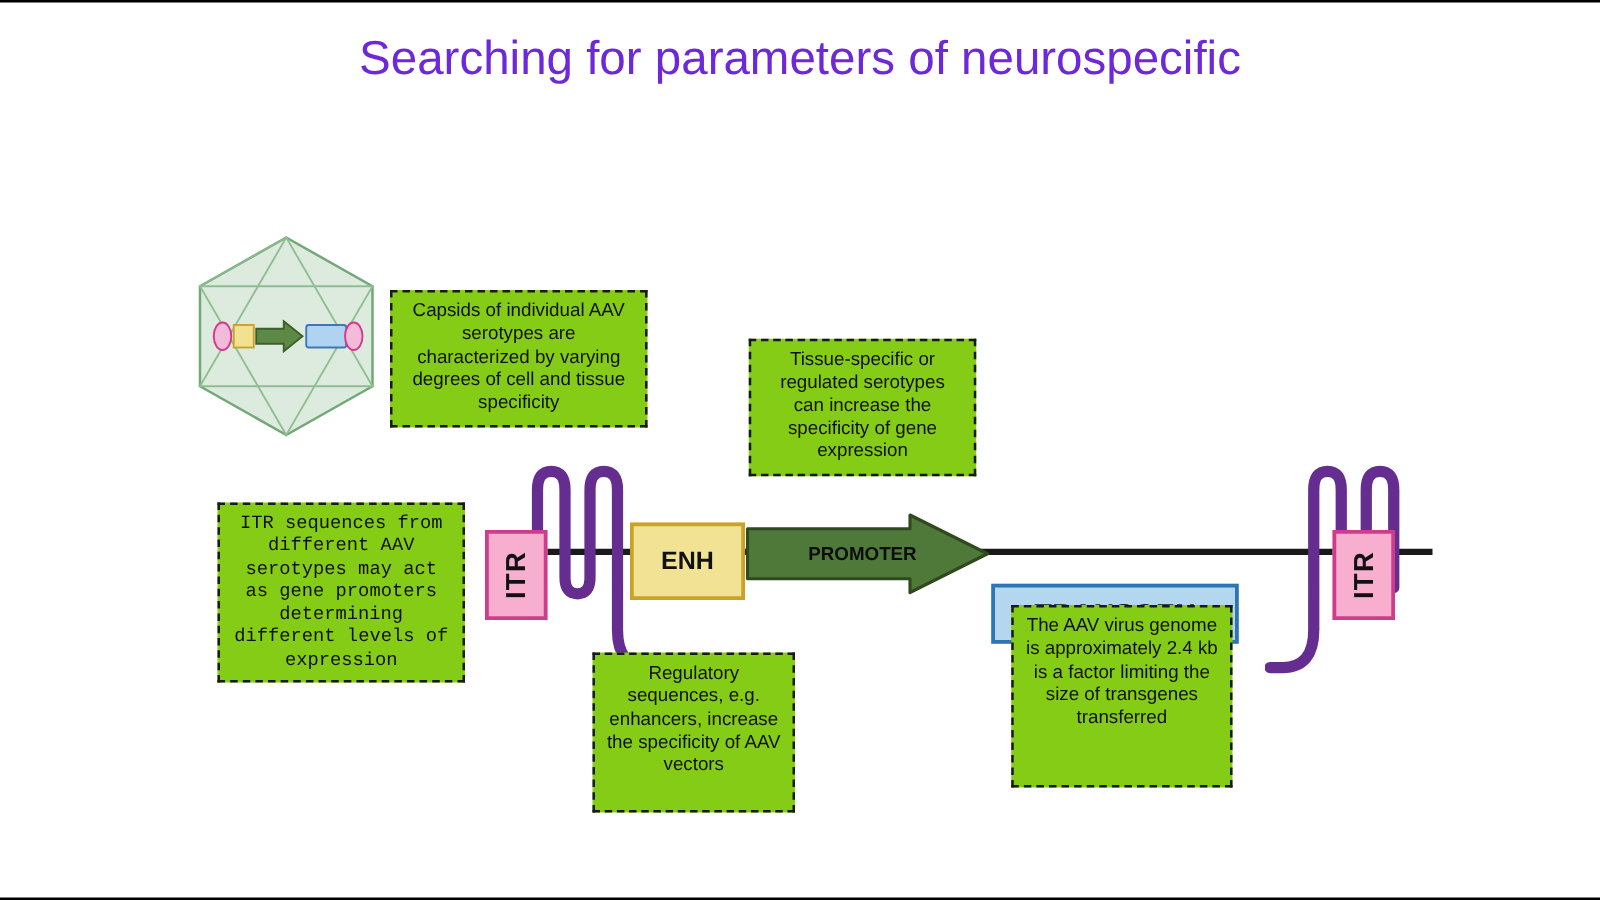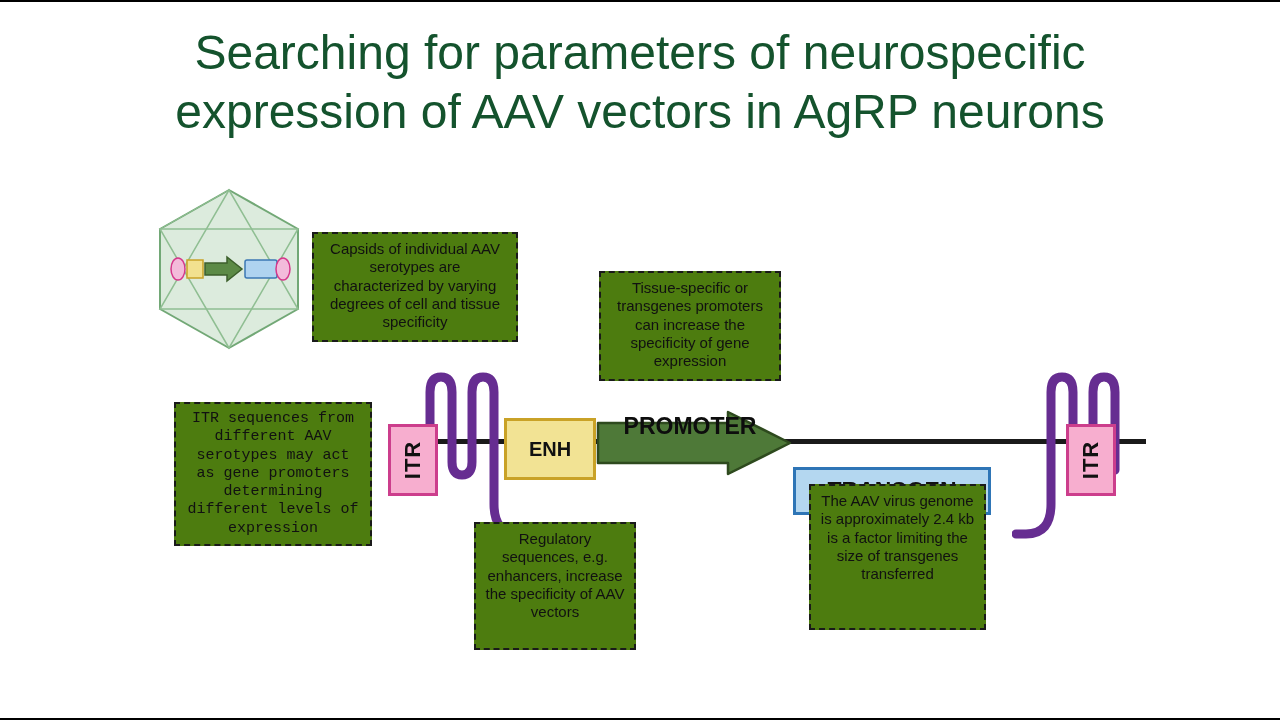--- a/index.html
+++ b/index.html
@@ -6,26 +6,26 @@
   body{
     width:1280px;height:720px;position:relative;overflow:hidden;
     background:#ffffff;font-family:"Liberation Sans",sans-serif;color:#111;
   }
   .edge{position:absolute;left:0;width:1280px;height:2px;background:#000;z-index:10;}
   .edge-top{top:0;}
   .edge-bottom{bottom:0;}
 
   .title{
     position:absolute;top:24px;left:60px;width:1160px;
-    text-align:center;font-size:48px;line-height:1.22;color:#14532d;
+    text-align:center;font-size:38px;line-height:1.22;color:#6d28d9;
     font-family:"Liberation Sans",sans-serif;font-weight:400;z-index:2;
   }
 
   .note{
-    position:absolute;background:#4d7c0f;border:2px dashed #1a1a1a;
+    position:absolute;background:#84cc16;border:2px dashed #1a1a1a;
     padding:6px 9px;font-size:15px;line-height:1.22;text-align:center;
     color:#111;z-index:6;box-sizing:border-box;
   }
   .note-capsid{left:312px;top:232px;width:206px;min-height:110px;}
   .note-tissue{left:599px;top:271px;width:182px;min-height:110px;}
   .note-itr{left:174px;top:402px;width:198px;min-height:124px;font-family:Liberation Mono, monospace;}
   .note-regulatory{left:474px;top:522px;width:162px;min-height:128px;}
   .note-genome{left:809px;top:484px;width:177px;min-height:146px;}
 
   .backbone{
@@ -54,35 +54,34 @@
     font-size:20px;
   }
   .transgen-box{
     left:793px;top:419px;width:198px;height:48px;
     background:var(--blue_fill,#B4D7F0);border:3px solid var(--blue_border,#2E75B6);
     font-size:23px;
     margin-top:48px;
   }
   .promoter-arrow{position:absolute;left:596px;top:409px;z-index:3;}
   .promoter-label{
-    position:absolute;left:600px;top:392px;width:180px;height:68px;
+    position:absolute;left:600px;top:409px;width:180px;height:68px;
     display:flex;align-items:center;justify-content:center;
-    font-weight:bold;font-size:23px;color:#0d0d0d;z-index:4;
+    font-weight:bold;font-size:15px;color:#0d0d0d;z-index:4;
   }
   .capsid{position:absolute;left:152px;top:185px;z-index:2;}
 </style>
 </head>
 <body>
 
 <div class="edge edge-top"></div>
 <div class="edge edge-bottom"></div>
 
 <div class="title">
   <div>Searching for parameters of neurospecific</div>
-  <div>expression of AAV vectors in AgRP neurons</div>
 </div>
 
 <svg class="capsid" width="155" height="168" viewBox="0 0 155 168">
   <polygon points="77,5 146,44 146,124 77,163 8,124 8,44" fill="#DCEBDD" stroke="#72A876" stroke-width="2" stroke-linejoin="round"></polygon>
   <polygon points="77,5 146,124 8,124" fill="none" stroke="#8FBE92" stroke-width="1.5"></polygon>
   <polygon points="77,163 8,44 146,44" fill="none" stroke="#8FBE92" stroke-width="1.5"></polygon>
   <line x1="8" y1="44" x2="77" y2="5" stroke="#8FBE92" stroke-width="1"></line>
   <ellipse cx="26" cy="84" rx="7" ry="11" fill="#F3BBDA" stroke="#D6368B" stroke-width="1.5"></ellipse>
   <rect x="35" y="75" width="16" height="18" fill="#F2E18F" stroke="#C9A227" stroke-width="1.5"></rect>
   <polygon points="53,78 75,78 75,72 90,84 75,96 75,90 53,90" fill="#5C8A46" stroke="#3C5F2B" stroke-width="1.5"></polygon>
@@ -117,16 +116,16 @@
 
 <div class="gene-box transgen-box">
   <span>TRANSGEN</span>
 </div>
 
 <div class="gene-box itr-box itr-right">
   <span>ITR</span>
 </div>
 
 <div class="note note-capsid">Capsids of individual AAV serotypes are characterized by varying degrees of cell and tissue specificity</div>
-<div class="note note-tissue">Tissue-specific or transgenes promoters can increase the specificity of gene expression</div>
+<div class="note note-tissue">Tissue-specific or regulated serotypes can increase the specificity of gene expression</div>
 <div class="note note-itr">ITR sequences from different AAV serotypes may act as gene promoters determining different levels of expression</div>
 <div class="note note-regulatory">Regulatory sequences, e.g. enhancers, increase the specificity of AAV vectors</div>
 <div class="note note-genome">The AAV virus genome is approximately 2.4 kb is a factor limiting the size of transgenes transferred</div>
 
 </body></html>

